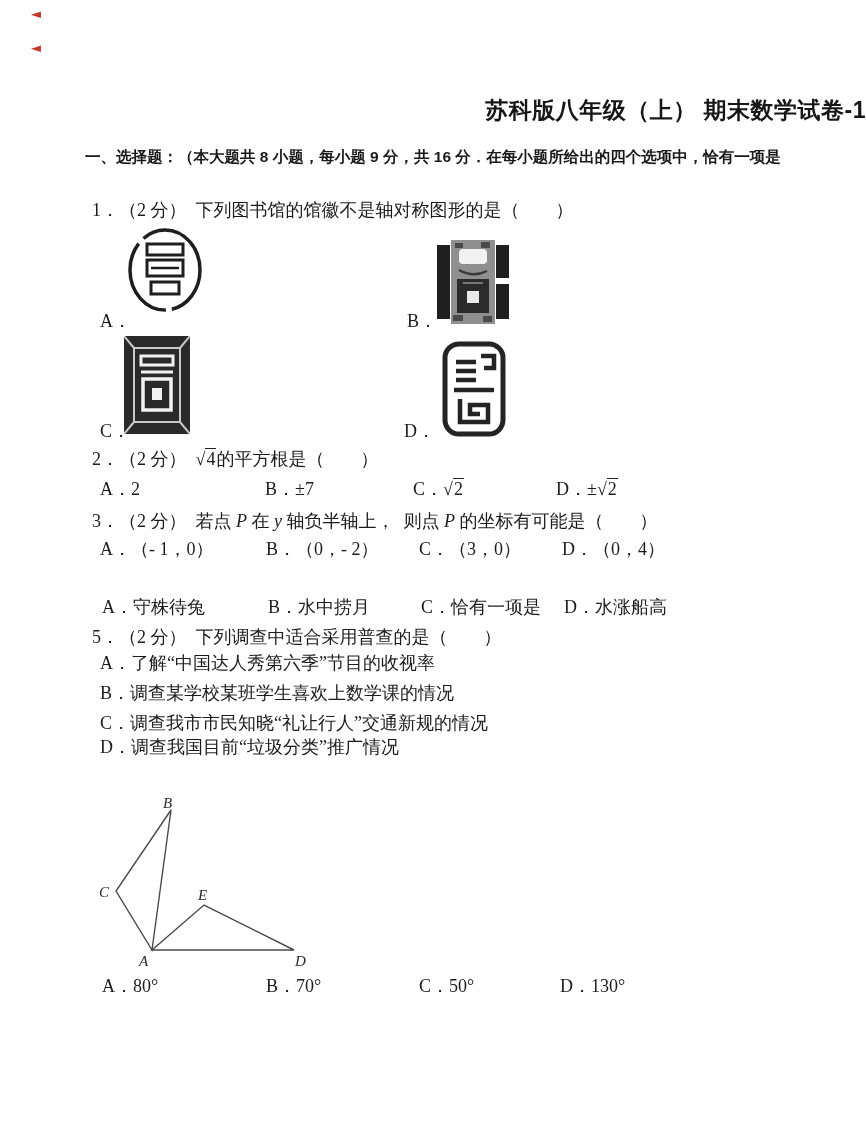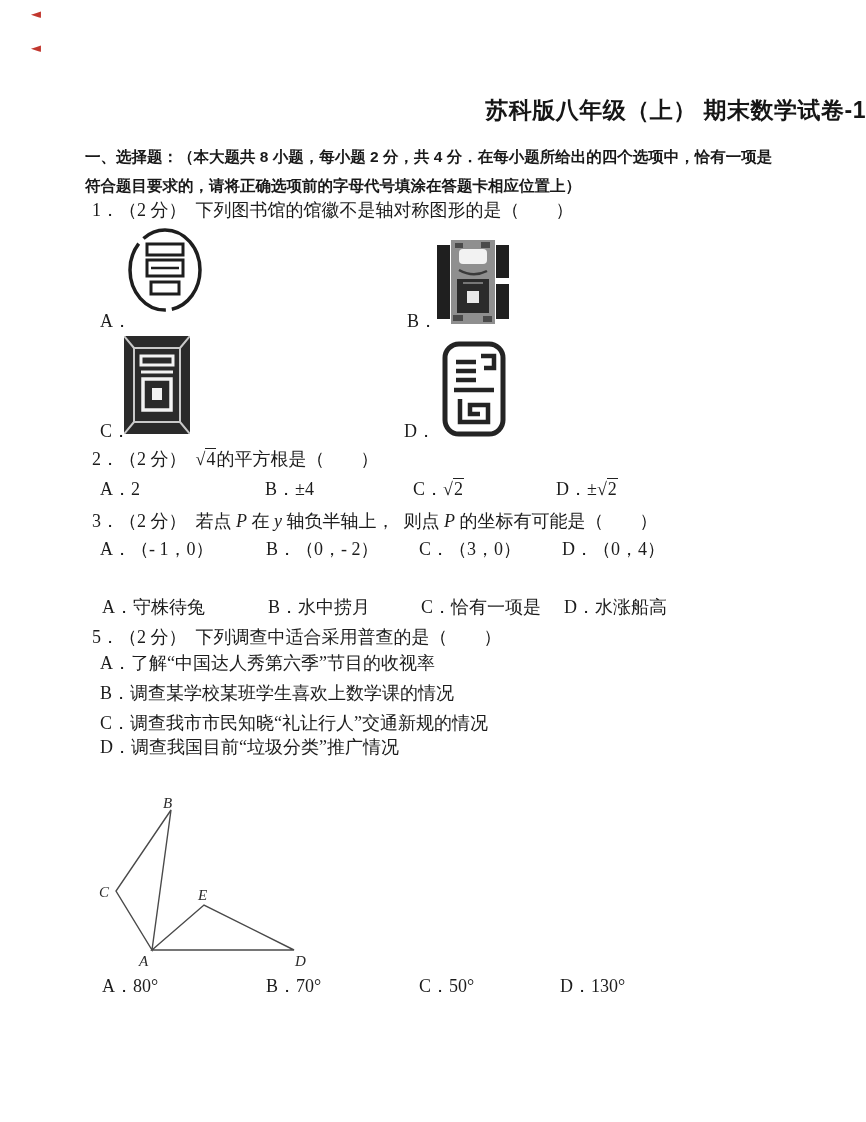--- a/index.html
+++ b/index.html
@@ -33,22 +33,21 @@
 </style>
 </head>
 <body>
 
 <div class="page">
 
   <span class="cmark" style="top:7px">◄</span>
   <span class="cmark" style="top:41px">◄</span>
 
   <div class="title">苏科版八年级（上）  期末数学试卷-1</div>
-  <div class="intro l1">一、选择题：（本大题共 8 小题，每小题 2 分，共 4 分．在每小题所给出的四个选项中，恰有一项是</div>
-  <div class="intro l2">符合题目要求的，请将正确选项前的字母代号填涂在答题卡相应位置上）</div>
+  <div class="intro l1">一、选择题：（本大题共 8 小题，每小题 9 分，共 16 分．在每小题所给出的四个选项中，恰有一项是</div>
 
   <div class="t" style="top:198px;left:92px">1．（2 分）  下列图书馆的馆徽不是轴对称图形的是（　　）</div>
 
   <div class="seal" style="top:227px;left:126px">
     <svg width="78" height="86" viewBox="0 0 78 86">
       <ellipse cx="39" cy="43" rx="35" ry="40" fill="none" stroke="#1e1e1e" stroke-width="3.5" stroke-dasharray="52 6 88 7 120"></ellipse>
       <rect x="21" y="17" width="36" height="11" fill="none" stroke="#1e1e1e" stroke-width="3"></rect>
       <rect x="21" y="33" width="36" height="16" fill="none" stroke="#1e1e1e" stroke-width="3"></rect>
       <path d="M25 41 H53" stroke="#1e1e1e" stroke-width="2.5" fill="none"></path>
       <rect x="25" y="55" width="28" height="12" fill="none" stroke="#1e1e1e" stroke-width="3"></rect>
@@ -94,21 +93,21 @@
       <path d="M14 21 H34 M14 30 H34 M14 39 H34" stroke="#242424" stroke-width="4.5" fill="none"></path>
       <path d="M39 15 H52 V27 H42" stroke="#242424" stroke-width="4.5" fill="none"></path>
       <path d="M12 49 H52" stroke="#242424" stroke-width="4.5" fill="none"></path>
       <path d="M18 58 V81 H46 V64 H28 V73 H38" stroke="#242424" stroke-width="4.5" fill="none"></path>
     </svg>
   </div>
   <span class="t" style="top:419px;left:404px">D．</span>
 
   <div class="t" style="top:447px;left:92px">2．（2 分）  √<span class="rv">4</span>的平方根是（　　）</div>
   <span class="t" style="top:477px;left:100px">A．2</span>
-  <span class="t" style="top:477px;left:265px">B．±4</span>
+  <span class="t" style="top:477px;left:265px">B．±7</span>
   <span class="t" style="top:477px;left:413px">C．√<span class="rv">2</span></span>
   <span class="t" style="top:477px;left:556px">D．±√<span class="rv">2</span></span>
 
   <div class="t" style="top:509px;left:92px">3．（2 分）  若点 <span class="mv">P</span> 在 <span class="mv">y</span> 轴负半轴上，  则点 <span class="mv">P</span> 的坐标有可能是（　　）</div>
   <span class="t" style="top:537px;left:100px">A．（- 1，0）</span>
   <span class="t" style="top:537px;left:266px">B．（0，- 2）</span>
   <span class="t" style="top:537px;left:419px">C．（3，0）</span>
   <span class="t" style="top:537px;left:562px">D．（0，4）</span>
 
   <span class="t" style="top:595px;left:102px">A．守株待兔</span>

